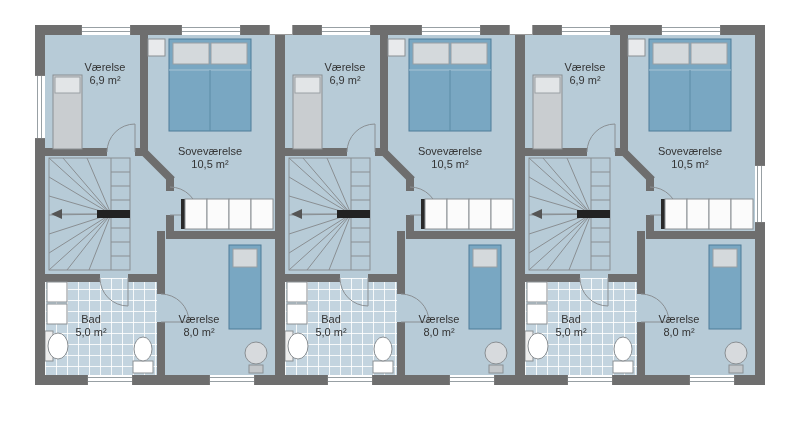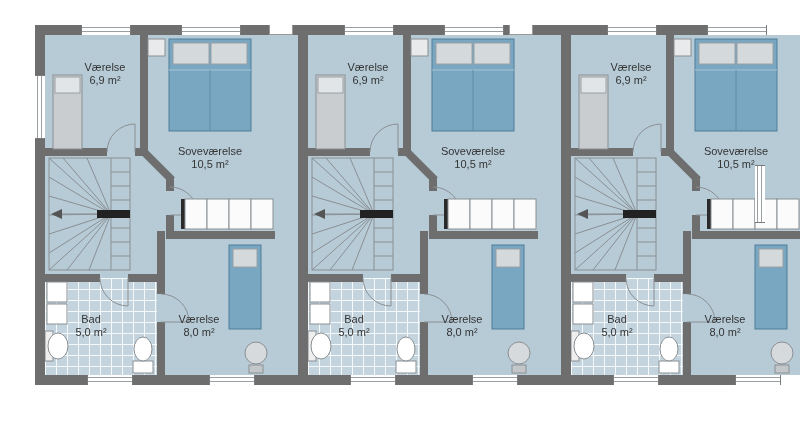--- a/index.html
+++ b/index.html
@@ -1,21 +1,21 @@
 <!DOCTYPE html>
 <html><head>
 <meta charset="utf-8">
 <style>
   html,body{margin:0;padding:0;background:#fff;}
   .screen{position:relative;width:800px;height:422px;background:#fff;overflow:hidden;
           font-family:"Liberation Sans",sans-serif;}
   .plan{position:absolute;left:35px;top:25px;width:730px;height:360px;
         background:#6e6e6e;box-sizing:border-box;padding:10px;}
   .units-row{display:flex;gap:10px;}
-  .unit{position:relative;width:230px;height:340px;background:#b7cbd7;flex:0 0 auto;padding-left:23px;}
+  .unit{position:relative;width:230px;height:340px;background:#b7cbd7;flex:0 0 auto;}
   .unit-svg{position:absolute;left:0;top:0;width:230px;height:340px;}
   .tiles{position:absolute;left:0;top:243px;width:112px;height:97px;
          background-color:#c3d4df;
          background-image:linear-gradient(to right,rgba(255,255,255,.85) 1px,transparent 1px),
                           linear-gradient(to bottom,rgba(255,255,255,.85) 1px,transparent 1px);
          background-size:11px 11px;}
   .room-label{position:absolute;text-align:center;color:#333;font-size:11px;line-height:13px;z-index:3;}
   .win{position:absolute;z-index:4;}
   .win-h{height:10px;border-left:1px solid #7a7a7a;border-right:1px solid #7a7a7a;
          background:linear-gradient(to bottom,#fff 0,#fff 2px,#98a0a4 2px,#98a0a4 3px,#fff 3px,#fff 6px,#98a0a4 6px,#98a0a4 7px,#fff 7px,#fff 10px);}

